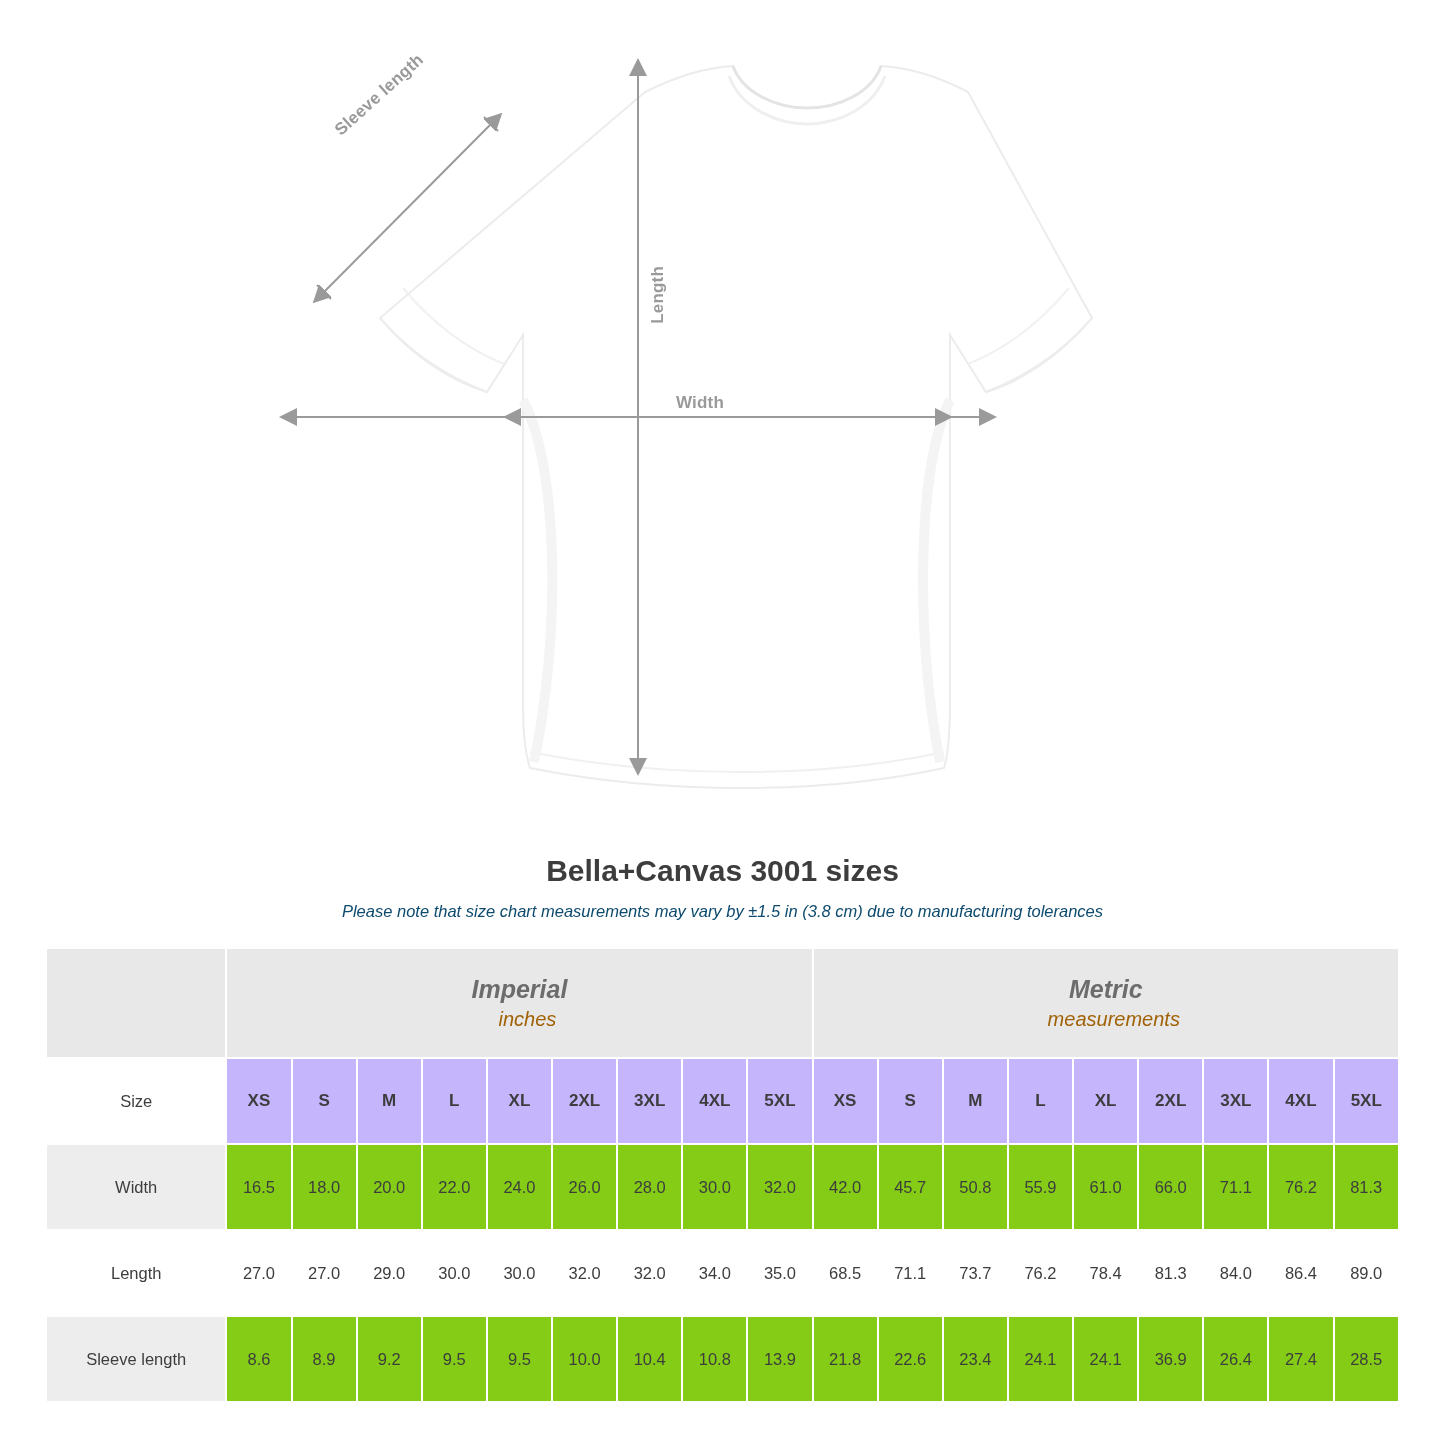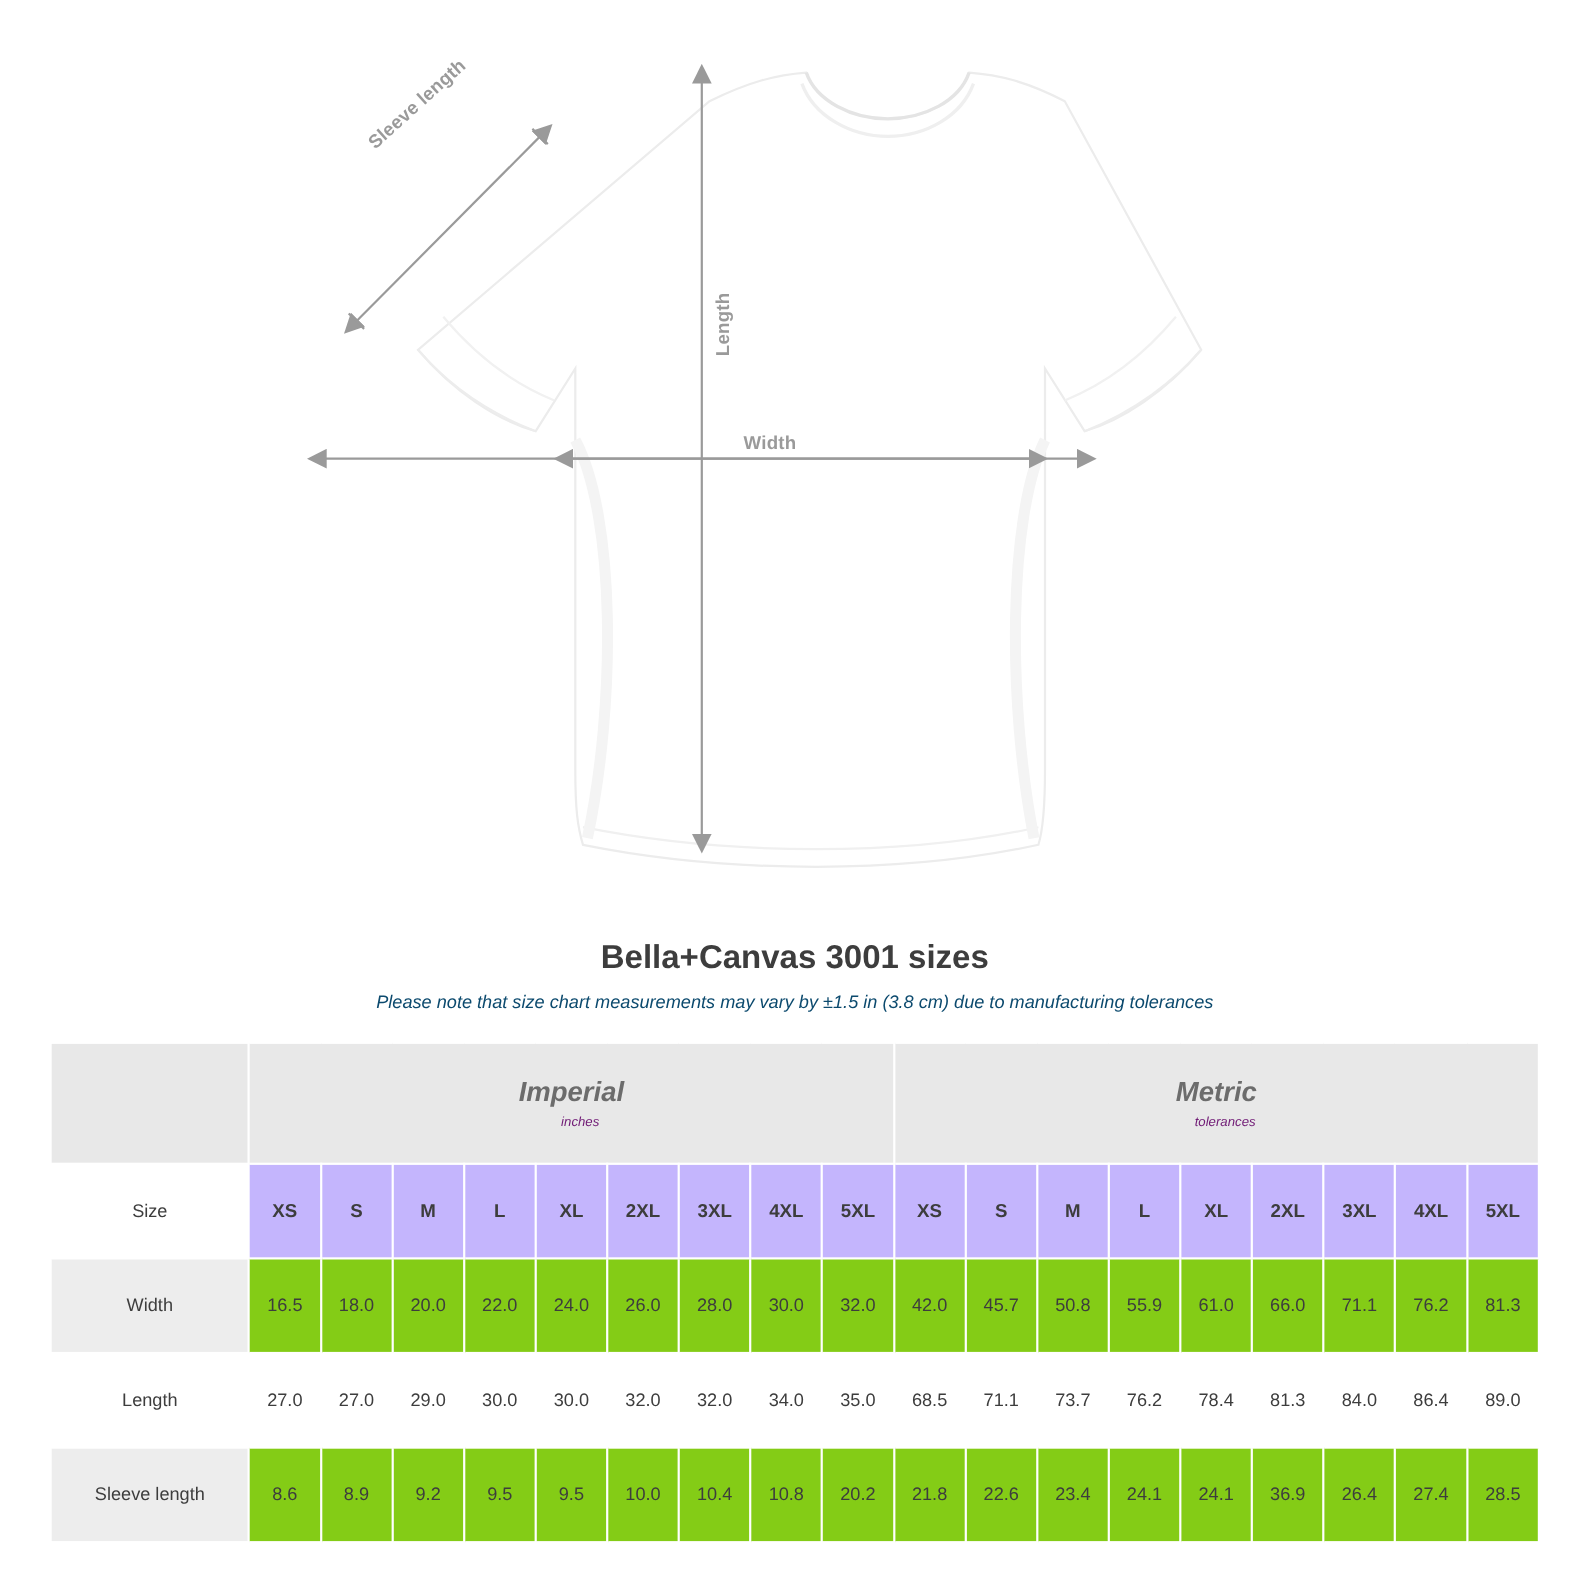--- a/index.html
+++ b/index.html
@@ -97,23 +97,23 @@
     background: #e8e8e8;
   }
   .unit-name {
     font-size: 25px;
     font-style: italic;
     font-weight: bold;
     color: #6c6c6c;
     line-height: 1.15;
   }
   .unit-sub {
-    font-size: 12px;
+    font-size: 20px;
     font-style: italic;
-    color: #701a75;
+    color: #a16207;
     margin-top: 5px;
     padding-left: 16px;
   }
   .row-head {
     background: #ededed;
     font-weight: bold;
     color: #3d3d3d;
     font-size: 17px;
     width: 180px;
     height: 82px;
@@ -215,21 +215,21 @@
     <tbody>
 
       <tr>
         <td class="unit-header-cell blank"></td>
         <td class="unit-header-cell" colspan="9">
           <div class="unit-name">Imperial</div>
           <div class="unit-sub">inches</div>
         </td>
         <td class="unit-header-cell" colspan="9">
           <div class="unit-name">Metric</div>
-          <div class="unit-sub">tolerances</div>
+          <div class="unit-sub">measurements</div>
         </td>
       </tr>
 
       <tr class="size-row">
         <td class="row-head">Size</td>
         <td class="cell">XS</td>
         <td class="cell">S</td>
         <td class="cell">M</td>
         <td class="cell">L</td>
         <td class="cell">XL</td>
@@ -295,21 +295,21 @@
       <tr class="band-gray">
         <td class="row-head">Sleeve length</td>
         <td class="cell">8.6</td>
         <td class="cell">8.9</td>
         <td class="cell">9.2</td>
         <td class="cell">9.5</td>
         <td class="cell">9.5</td>
         <td class="cell">10.0</td>
         <td class="cell">10.4</td>
         <td class="cell">10.8</td>
-        <td class="cell">20.2</td>
+        <td class="cell">13.9</td>
         <td class="cell">21.8</td>
         <td class="cell">22.6</td>
         <td class="cell">23.4</td>
         <td class="cell">24.1</td>
         <td class="cell">24.1</td>
         <td class="cell">36.9</td>
         <td class="cell">26.4</td>
         <td class="cell">27.4</td>
         <td class="cell">28.5</td>
       </tr>

